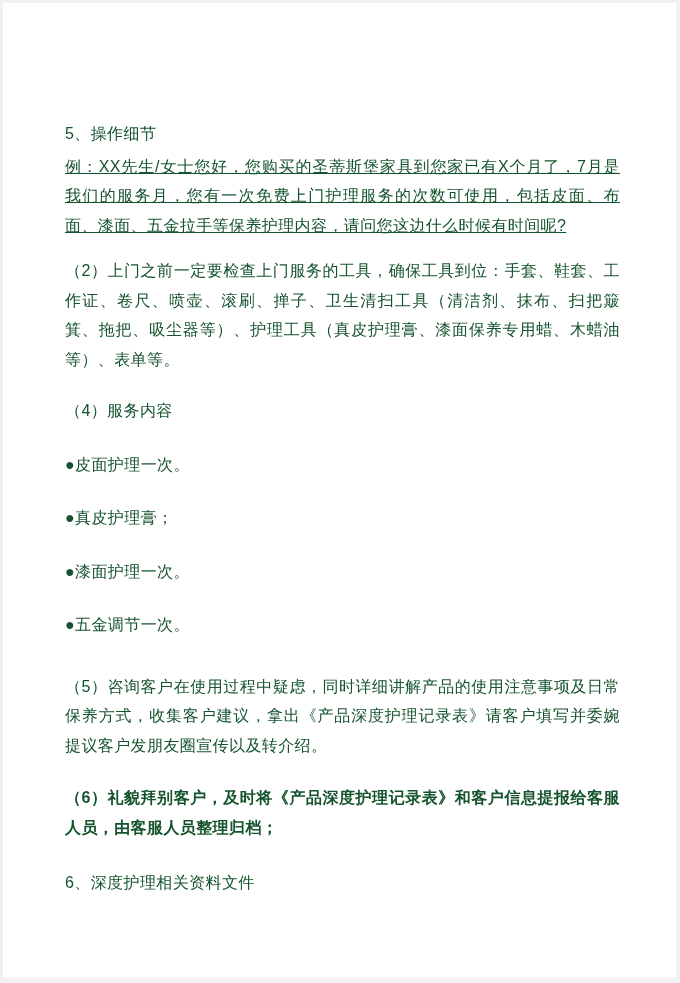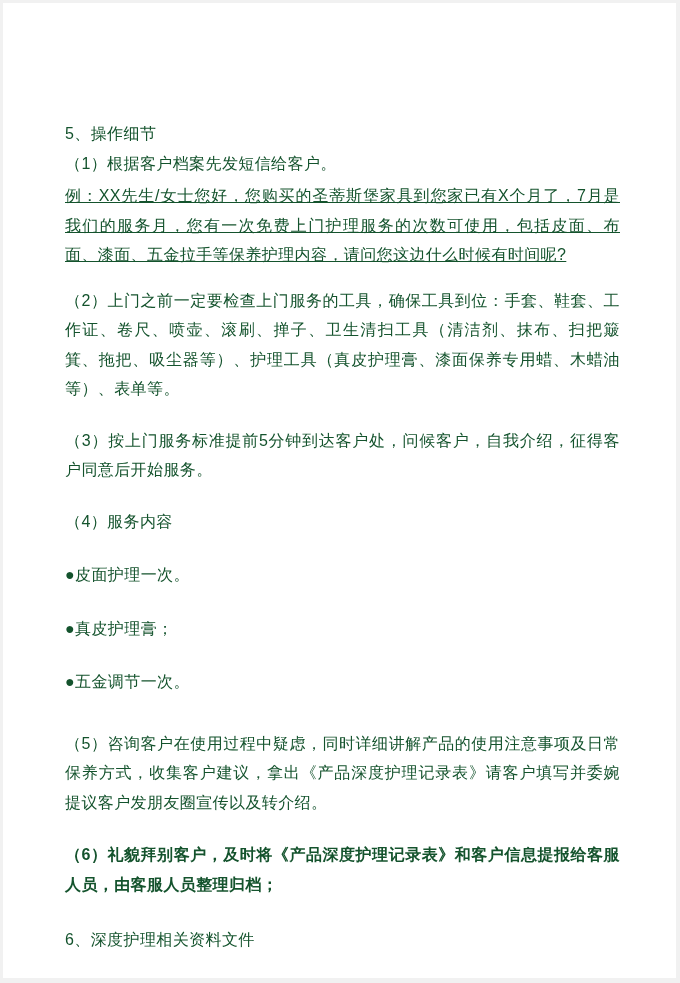--- a/index.html
+++ b/index.html
@@ -46,27 +46,26 @@
     text-align: left;
     margin-top: 24px;
   }
 </style>
 </head>
 <body>
 
 <div class="paper">
   <div class="content">
     <p>5、操作细节</p>
-    <p>（1）根据客户档案先发短信给客户。</p>
     <p class="gap-example">例：XX先生/女士您好，您购买的圣蒂斯堡家具到您家已有X个月了，7月是我们的服务月，您有一次免费上门护理服务的次数可使用，包括皮面、布面、漆面、五金拉手等保养护理内容，请问您这边什么时候有时间呢?</p>
     <p class="gap-16">（2）上门之前一定要检查上门服务的工具，确保工具到位：手套、鞋套、工作证、卷尺、喷壶、滚刷、掸子、卫生清扫工具（清洁剂、抹布、扫把簸箕、拖把、吸尘器等）、护理工具（真皮护理膏、漆面保养专用蜡、木蜡油等）、表单等。</p>
-    <p class="gap-22">（3）按上门服务标准提前5分钟到达客户处，问候客户，自我介绍，征得客户同意后开始服务。</p>
     <p class="gap-22">（4）服务内容</p>
     <div class="bullet-list">
       <p>●皮面护理一次。</p>
       <p>●真皮护理膏；</p>
+      <p>●漆面护理一次。</p>
       <p>●五金调节一次。</p>
     </div>
     <p class="gap-18">（5）咨询客户在使用过程中疑虑，同时详细讲解产品的使用注意事项及日常保养方式，收集客户建议，拿出《产品深度护理记录表》请客户填写并委婉提议客户发朋友圈宣传以及转介绍。</p>
     <p class="gap-23">（6）礼貌拜别客户，及时将《产品深度护理记录表》和客户信息提报给客服人员，由客服人员整理归档；</p>
     <p class="gap-26">6、深度护理相关资料文件</p>
   </div>
 </div>
 
 </body></html>

